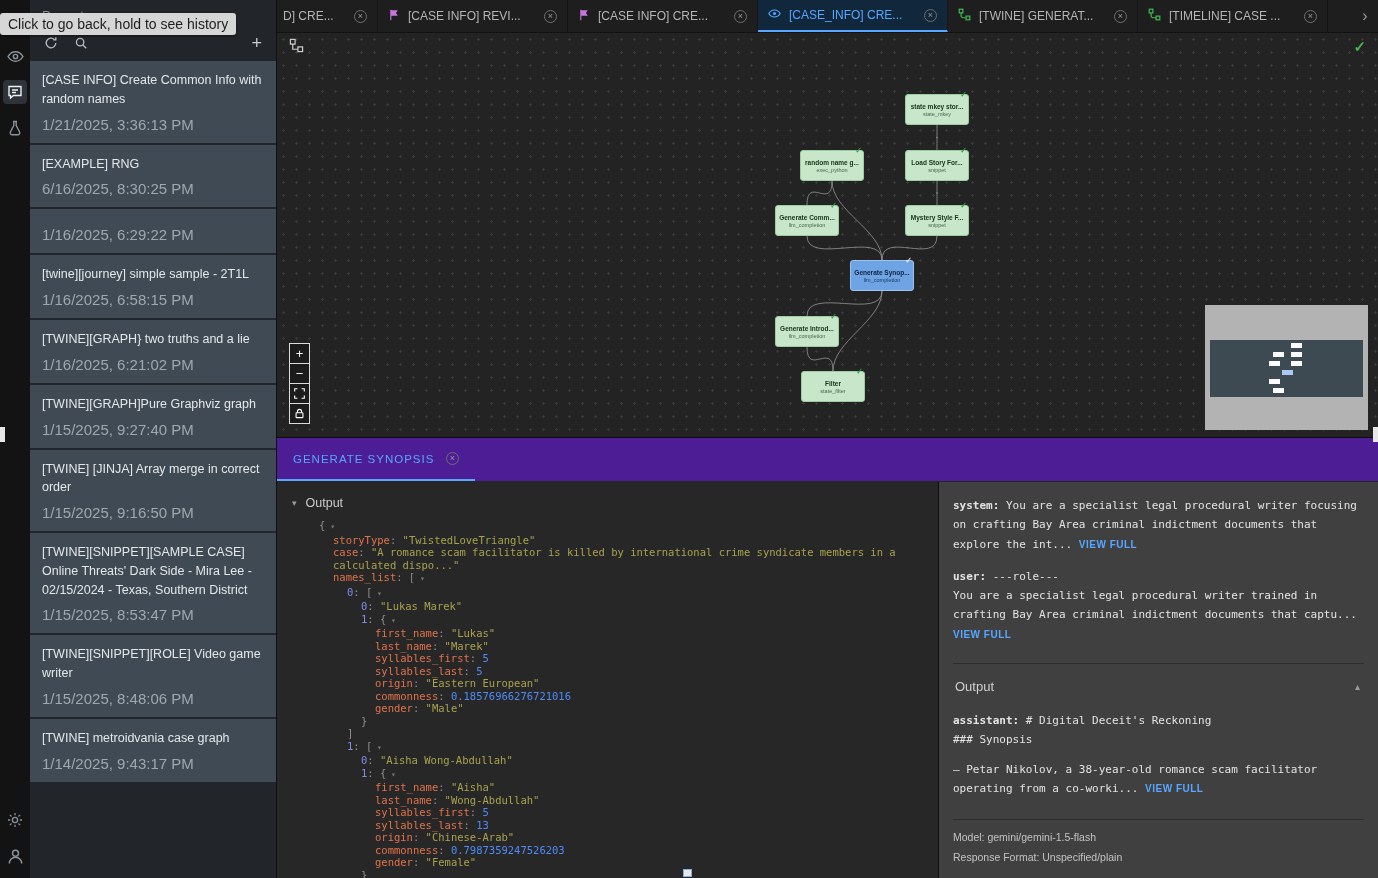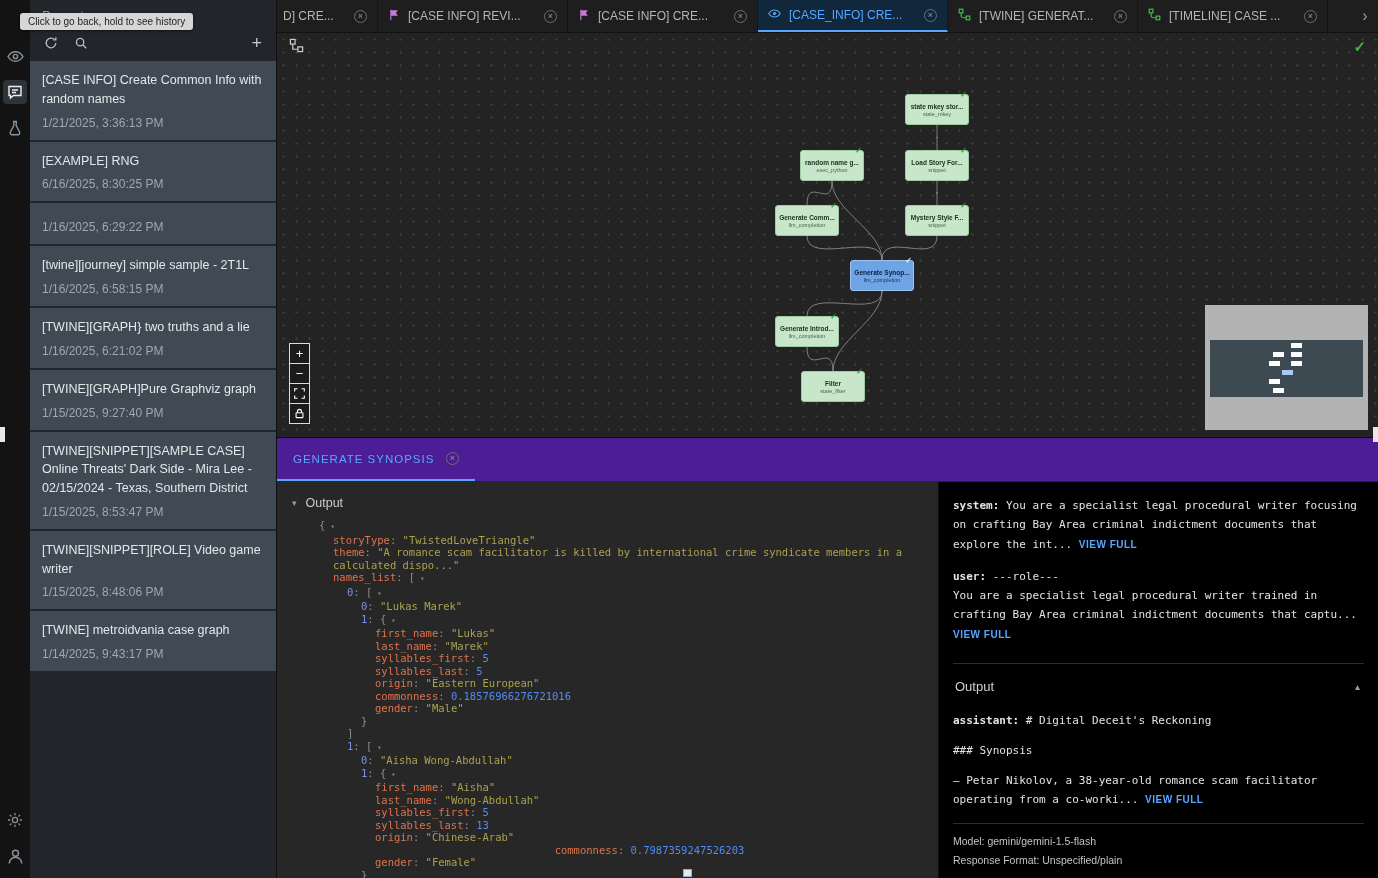--- a/index.html
+++ b/index.html
@@ -15,21 +15,21 @@
   
   .sidebar{width:247px;flex:0 0 247px;background:#22262a;display:flex;flex-direction:column;border-right:1px solid #101010}
   .sidebar-header{color:#8f969c;font-size:13px;padding:8px 12px 0;height:27px}
   .sidebar-toolbar{display:flex;align-items:center;height:32px;padding:0 14px;gap:16px;color:#b9bdc1}
   .icon-btn{background:none;border:none;color:#b9bdc1;display:flex;align-items:center;cursor:pointer}
   .tb-spacer{flex:1}
   .plus-btn{font-size:18px;line-height:16px;color:#c6cacd}
   .prompt-list{flex:1;overflow:hidden;padding-top:2px}
   .prompt-item{background:#3f4a54;margin-bottom:2px;padding:10px 12px;cursor:pointer}
   .pi-title{color:#e4e7ea;font-size:12.5px;line-height:1.5}
-  .pi-time{color:#9fa8ae;font-size:12px;margin-top:7px}
+  .pi-time{color:#9fa8ae;font-size:15px;margin-top:7px}
 
   
   .main{flex:1;display:flex;flex-direction:column;min-width:0}
 
   
   .tabbar{height:33px;background:#1e1e1e;display:flex;align-items:stretch;border-bottom:1px solid #121212}
   .tabs{display:flex;flex:1;min-width:0;overflow:hidden}
   .tab{display:flex;align-items:center;gap:8px;width:190px;flex:0 0 190px;min-width:0;padding:0 10px;border-right:1px solid #141414;color:#b5b5b5;font-size:12px;cursor:pointer}
   .tab.partial{width:101px;flex:0 0 101px;padding-left:6px}
   .tab.active{background:#10273c;color:#58a6ff;border-bottom:2px solid #58a6ff}
@@ -71,30 +71,30 @@
   .caret{color:#9a9a9a;font-size:9px}
   .json-tree{font-family:"DejaVu Sans Mono",monospace;font-size:10.5px;line-height:12.5px}
   .jl{padding-right:14px}
   .j-k{color:#e0734c}
   .j-s{color:#a9a24f}
   .j-n{color:#4f8cf7}
   .j-i{color:#7d8fe8}
   .j-p{color:#8e8e8e}
   .j-c{color:#7a7a7a;font-size:8px}
 
-  .right-panel{width:440px;flex:0 0 440px;background:#000000;border-left:1px solid #0e0e0e;display:flex;flex-direction:column;padding:14px 14px 10px;font-family:"DejaVu Sans Mono",monospace;font-size:11px;color:#e3e3e3;line-height:1.75}
+  .right-panel{width:440px;flex:0 0 440px;background:#404040;border-left:1px solid #0e0e0e;display:flex;flex-direction:column;padding:14px 14px 10px;font-family:"DejaVu Sans Mono",monospace;font-size:11px;color:#e3e3e3;line-height:1.75}
   .msg{margin-bottom:13px}
   .mlabel{font-weight:bold}
   .viewfull{color:#58a6ff;font-size:10px;font-weight:bold;letter-spacing:.5px;cursor:pointer;font-family:"Liberation Sans",sans-serif;text-decoration:none}
   .out-header{display:flex;justify-content:space-between;align-items:center;font-family:"Liberation Sans",sans-serif;font-size:13px;color:#cfcfcf;border-top:1px solid #2d2d2d;padding:12px 4px 12px 2px;margin-top:6px;cursor:pointer}
   .chev-up{color:#9a9a9a;font-size:10px}
   .right-footer{margin-top:auto;border-top:1px solid #2d2d2d;padding-top:8px;font-family:"Liberation Sans",sans-serif;font-size:10.5px;color:#c3c3c3;line-height:1.9}
 
   
-  .tooltip{position:absolute;left:20px;top:13px;background:#d6d6d6;color:#1d1d1d;font-size:10px;padding:3px 8px;border-radius:3px;z-index:40;box-shadow:0 1px 3px rgba(0,0,0,.5)}
+  .tooltip{position:absolute;left:0;top:13px;background:#d6d6d6;color:#1d1d1d;font-size:14px;padding:3px 8px;border-radius:3px;z-index:40;box-shadow:0 1px 3px rgba(0,0,0,.5)}
   .handle{position:absolute;background:#e8e8e8;z-index:30}
   .handle-left{left:0;top:427px;width:5px;height:15px}
   .handle-right{right:0;top:427px;width:5px;height:15px}
   .handle-bottom{left:683px;top:869px;width:9px;height:8px;border:1px solid #7fb0e8}
 </style>
 </head>
 <body>
 
 <div class="app">
 
@@ -167,20 +167,24 @@
         </div>
         <div class="prompt-item">
           <div class="pi-title">[TWINE][GRAPH} two truths and a lie</div>
           <div class="pi-time">1/16/2025, 6:21:02 PM</div>
         </div>
         <div class="prompt-item">
           <div class="pi-title">[TWINE][GRAPH]Pure Graphviz graph</div>
           <div class="pi-time">1/15/2025, 9:27:40 PM</div>
         </div>
         <div class="prompt-item">
+          <div class="pi-title">[TWINE] [JINJA] Array merge in correct order</div>
+          <div class="pi-time">1/15/2025, 9:16:50 PM</div>
+        </div>
+        <div class="prompt-item">
           <div class="pi-title">[TWINE][SNIPPET][SAMPLE CASE] Online Threats' Dark Side - Mira Lee - 02/15/2024 - Texas, Southern District</div>
           <div class="pi-time">1/15/2025, 8:53:47 PM</div>
         </div>
         <div class="prompt-item">
           <div class="pi-title">[TWINE][SNIPPET][ROLE] Video game writer</div>
           <div class="pi-time">1/15/2025, 8:48:06 PM</div>
         </div>
         <div class="prompt-item">
           <div class="pi-title">[TWINE] metroidvania case graph</div>
           <div class="pi-time">1/14/2025, 9:43:17 PM</div>
@@ -345,21 +349,21 @@
       </div>
       <div class="bottom-content">
         <div class="json-panel">
           <div class="json-header">
             <span class="caret">▾</span>
             <span>Output</span>
           </div>
           <div class="json-tree">
               <div class="jl" style="padding-left: 42px;"><span class="j-p">{</span><span class="j-c"> ▾</span></div>
               <div class="jl" style="padding-left: 56px;"><span class="j-k">storyType</span><span class="j-p">: </span><span class="j-s">"TwistedLoveTriangle"</span></div>
-              <div class="jl" style="padding-left: 56px;"><span class="j-k">theme</span><span class="j-p">: </span><span class="j-s">"A romance scam facilitator is killed by international crime syndicate members in a calculated dispo..."</span></div>
+              <div class="jl" style="padding-left: 56px;"><span class="j-k">case</span><span class="j-p">: </span><span class="j-s">"A romance scam facilitator is killed by international crime syndicate members in a calculated dispo..."</span></div>
               <div class="jl" style="padding-left: 56px;"><span class="j-k">names_list</span><span class="j-p">: [</span><span class="j-c"> ▾</span></div>
               <div class="jl" style="padding-left: 70px;"><span class="j-i">0</span><span class="j-p">: [</span><span class="j-c"> ▾</span></div>
               <div class="jl" style="padding-left: 84px;"><span class="j-i">0</span><span class="j-p">: </span><span class="j-s">"Lukas Marek"</span></div>
               <div class="jl" style="padding-left: 84px;"><span class="j-i">1</span><span class="j-p">: {</span><span class="j-c"> ▾</span></div>
               <div class="jl" style="padding-left: 98px;"><span class="j-k">first_name</span><span class="j-p">: </span><span class="j-s">"Lukas"</span></div>
               <div class="jl" style="padding-left: 98px;"><span class="j-k">last_name</span><span class="j-p">: </span><span class="j-s">"Marek"</span></div>
               <div class="jl" style="padding-left: 98px;"><span class="j-k">syllables_first</span><span class="j-p">: </span><span class="j-n">5</span></div>
               <div class="jl" style="padding-left: 98px;"><span class="j-k">syllables_last</span><span class="j-p">: </span><span class="j-n">5</span></div>
               <div class="jl" style="padding-left: 98px;"><span class="j-k">origin</span><span class="j-p">: </span><span class="j-s">"Eastern European"</span></div>
               <div class="jl" style="padding-left: 98px;"><span class="j-k">commonness</span><span class="j-p">: </span><span class="j-n">0.18576966276721016</span></div>
@@ -367,21 +371,21 @@
               <div class="jl" style="padding-left: 84px;"><span class="j-p">}</span></div>
               <div class="jl" style="padding-left: 70px;"><span class="j-p">]</span></div>
               <div class="jl" style="padding-left: 70px;"><span class="j-i">1</span><span class="j-p">: [</span><span class="j-c"> ▾</span></div>
               <div class="jl" style="padding-left: 84px;"><span class="j-i">0</span><span class="j-p">: </span><span class="j-s">"Aisha Wong-Abdullah"</span></div>
               <div class="jl" style="padding-left: 84px;"><span class="j-i">1</span><span class="j-p">: {</span><span class="j-c"> ▾</span></div>
               <div class="jl" style="padding-left: 98px;"><span class="j-k">first_name</span><span class="j-p">: </span><span class="j-s">"Aisha"</span></div>
               <div class="jl" style="padding-left: 98px;"><span class="j-k">last_name</span><span class="j-p">: </span><span class="j-s">"Wong-Abdullah"</span></div>
               <div class="jl" style="padding-left: 98px;"><span class="j-k">syllables_first</span><span class="j-p">: </span><span class="j-n">5</span></div>
               <div class="jl" style="padding-left: 98px;"><span class="j-k">syllables_last</span><span class="j-p">: </span><span class="j-n">13</span></div>
               <div class="jl" style="padding-left: 98px;"><span class="j-k">origin</span><span class="j-p">: </span><span class="j-s">"Chinese-Arab"</span></div>
-              <div class="jl" style="padding-left: 98px; text-align: center;"><span class="j-k">commonness</span><span class="j-p">: </span><span class="j-n">0.7987359247526203</span></div>
+              <div class="jl" style="padding-left: 98px;"><span class="j-k">commonness</span><span class="j-p">: </span><span class="j-n">0.7987359247526203</span></div>
               <div class="jl" style="padding-left: 98px;"><span class="j-k">gender</span><span class="j-p">: </span><span class="j-s">"Female"</span></div>
               <div class="jl" style="padding-left: 84px;"><span class="j-p">}</span></div>
             </div>
         </div>
         <div class="right-panel">
           <div class="msg">
             <span class="mlabel">system:</span>
             <span>You are a specialist legal procedural writer focusing on crafting Bay Area criminal indictment documents that explore the int...</span>
             <a class="viewfull">VIEW FULL</a>
           </div>
@@ -390,21 +394,21 @@
             <span>---role---</span><br>
             <span>You are a specialist legal procedural writer trained in crafting Bay Area criminal indictment documents that captu...</span>
             <div><a class="viewfull">VIEW FULL</a></div>
           </div>
           <div class="out-header">
             <span>Output</span>
             <span class="chev-up">▴</span>
           </div>
           <div class="msg">
             <div><span class="mlabel">assistant:</span> <span># Digital Deceit's Reckoning</span></div>
-            <div style="margin-top:11px">### Synopsis</div>
+            <div style="">### Synopsis</div>
             <div style="margin-top:11px">
               <span>— Petar Nikolov, a 38-year-old romance scam facilitator operating from a co-worki...</span>
               <a class="viewfull">VIEW FULL</a>
             </div>
           </div>
           <div class="right-footer">
             <div>Model: gemini/gemini-1.5-flash</div>
             <div>Response Format: Unspecified/plain</div>
           </div>
         </div>

